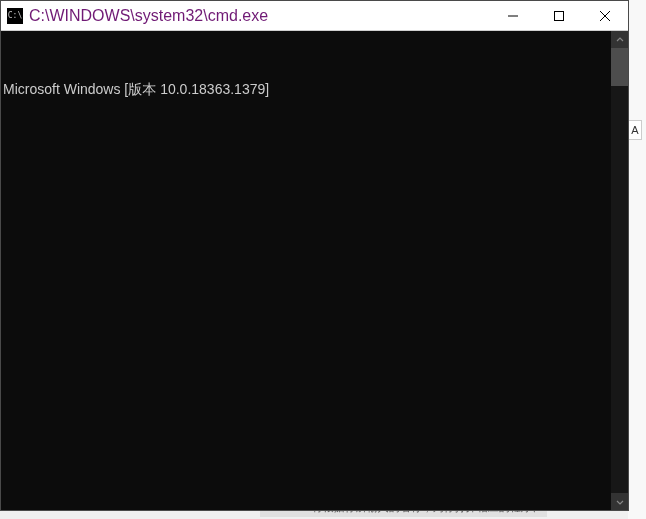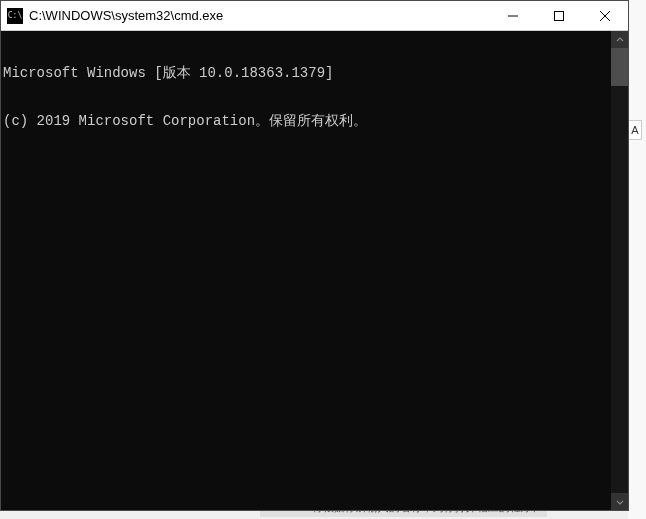--- a/index.html
+++ b/index.html
@@ -84,22 +84,22 @@
       justify-content: center;
     }
     .titlebar-icon-inner {
       color: #c0c0c0;
       font-size: 8px;
       font-family: monospace;
       line-height: 1;
     }
     .titlebar-title {
       flex: 1;
-      font-size: 13px;
-      color: #000000;
+      font-size: 16px;
+      color: #701a75;
       white-space: nowrap;
       overflow: hidden;
     }
     .titlebar-controls {
       display: flex;
       height: 100%;
     }
     .titlebar-btn {
       width: 46px;
       height: 100%;
@@ -115,22 +115,22 @@
       height: 10px;
     }
     .console-area {
       flex: 1;
       background: #0c0c0c;
       display: flex;
       position: relative;
     }
     .console-content {
       flex: 1;
-      padding: 2px 0 0 2px;
-      font-family: Liberation Mono, monospace;
+      padding: 18px 0 0 2px;
+      font-family: Liberation Sans, sans-serif;
       font-size: 14px;
       line-height: 16px;
       color: #cccccc;
       white-space: pre;
       overflow: hidden;
     }
     .console-line {
       display: block;
     }
     .console-scrollbar {
@@ -199,21 +199,20 @@
         <svg viewBox="0 0 10 10">
             <line x1="0" y1="0" x2="10" y2="10" stroke="#000" stroke-width="1"></line>
             <line x1="10" y1="0" x2="0" y2="10" stroke="#000" stroke-width="1"></line>
           </svg>
       </button>
     </div>
   </div>
   <div class="console-area">
     <div class="console-content">
       <span class="console-line">Microsoft Windows [版本 10.0.18363.1379]</span>
-      <span class="console-line">(c) 2019 Microsoft Corporation。保留所有权利。</span>
       <span class="console-line"></span>
     </div>
     <div class="console-scrollbar">
       <div class="scrollbar-btn top">
         <svg viewBox="0 0 8 8">
             <polyline points="1,5 4,2 7,5" fill="none" stroke="#888" stroke-width="1.2"></polyline>
           </svg>
       </div>
       <div class="scrollbar-thumb"></div>
       <div class="scrollbar-btn bottom">

